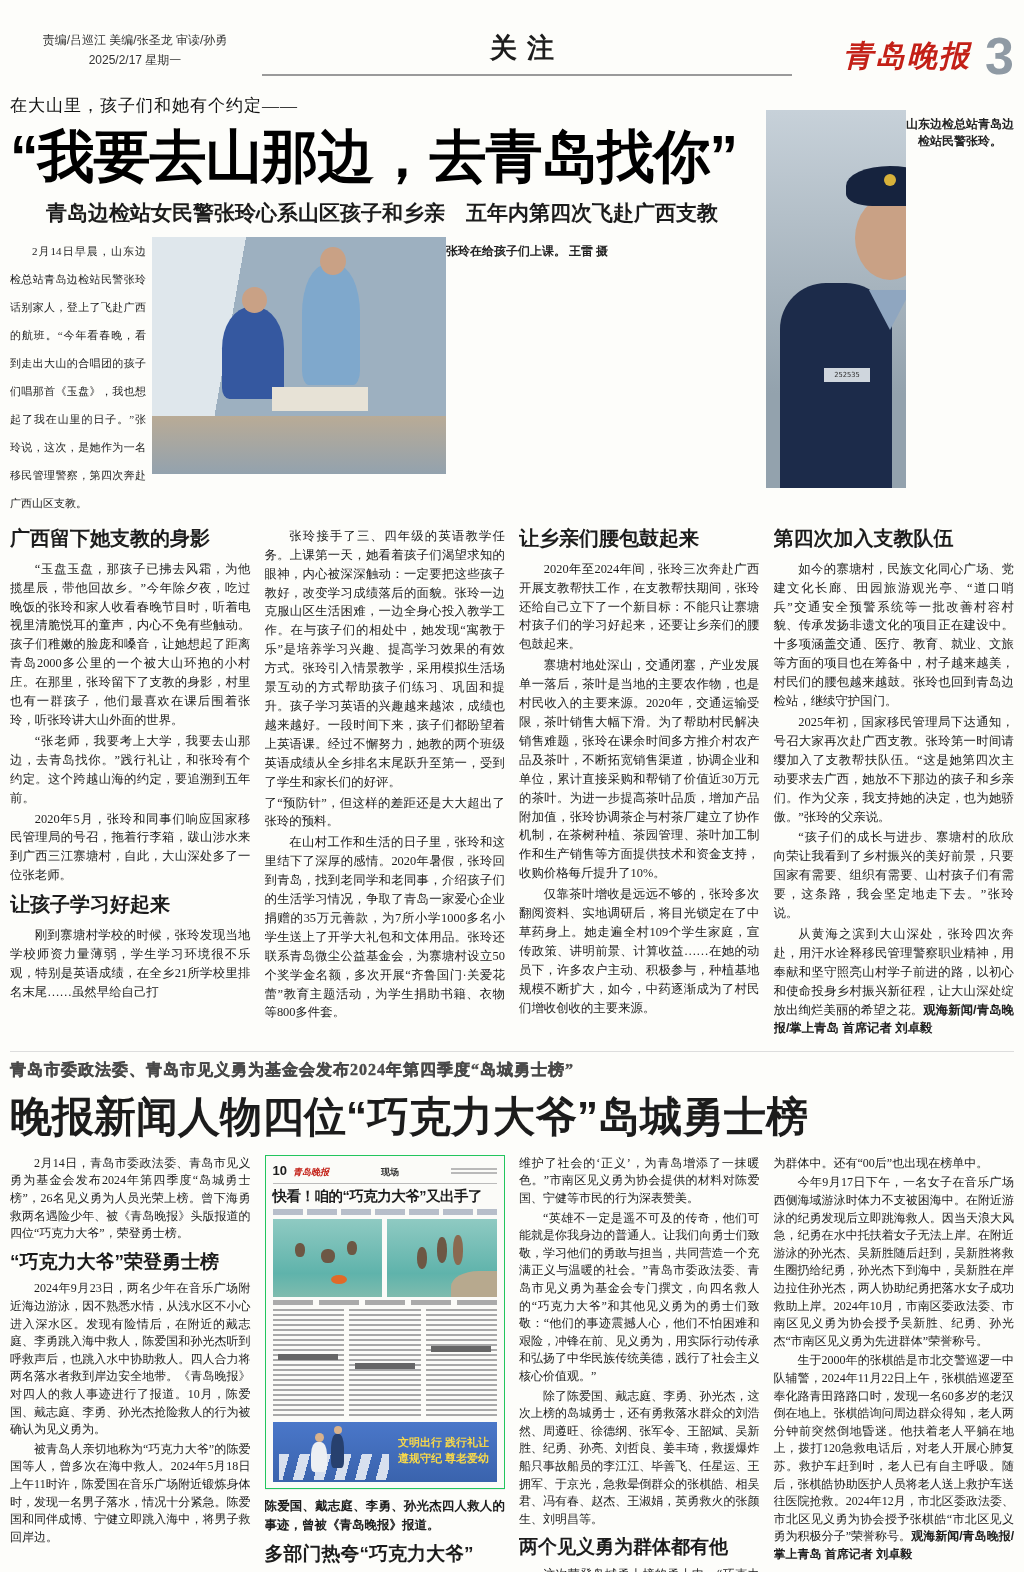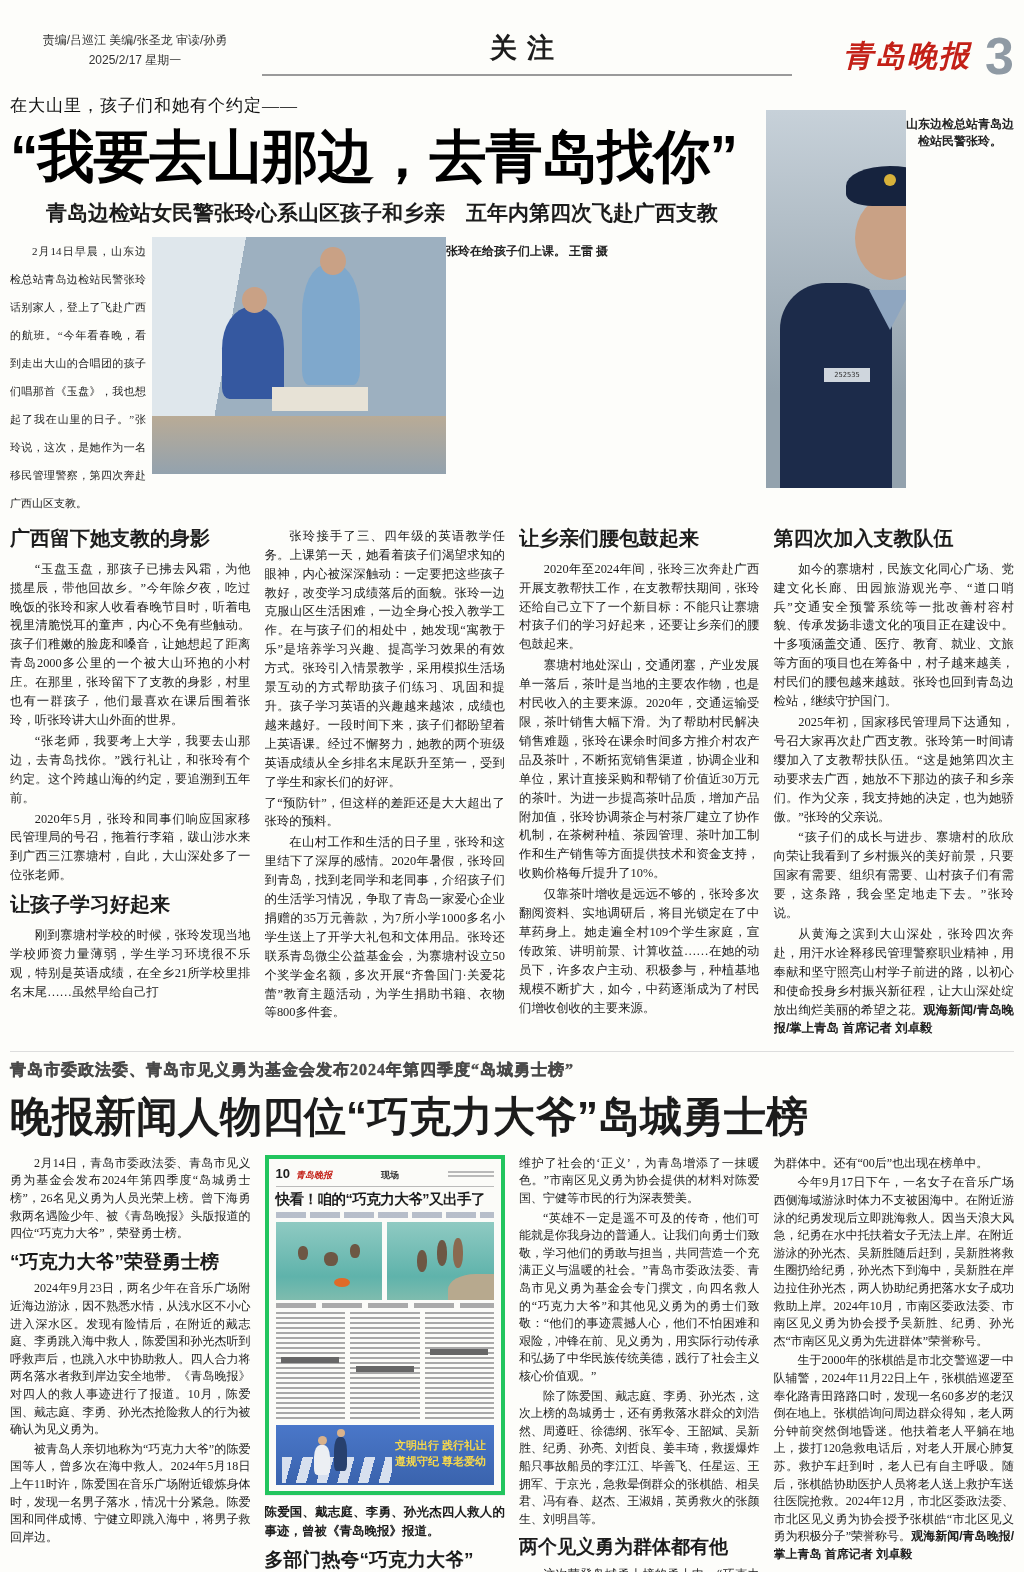--- a/index.html
+++ b/index.html
@@ -82,21 +82,21 @@
   .a2-kicker { font-size:16px; color:#4a4a4a; letter-spacing:1px; font-weight:bold;
     -webkit-text-stroke:.4px #4a4a4a; }
   .a2-headline { font-size:42px; font-weight:900; font-family:"Liberation Sans",sans-serif;
     margin:8px 0 10px; letter-spacing:0; }
   .a2-body { display:flex; gap:14px; height:448px; overflow:hidden; }
   .col2x { flex:1; overflow:hidden; font-size:12px; line-height:17.6px; text-align:justify; }
   .col2x p { text-indent:2em; margin-bottom:2px; }
   .colhead2 { font-size:19px; font-weight:bold; font-family:"Liberation Sans",sans-serif;
     margin:10px 0 10px; }
   
-  .clip { border:4px solid #22c55e; background:#fbfbf8; padding:6px 7px; box-shadow:0 0 0 1px #eee; }
+  .clip { border:1px solid #22c55e; background:#fbfbf8; padding:6px 7px; box-shadow:0 0 0 1px #eee; }
   .clip-hdr { display:flex; align-items:baseline; gap:6px; border-bottom:1px solid #bbb; padding-bottom:2px; }
   .clip-no { font-size:13px; font-weight:bold; font-family:"Liberation Sans",sans-serif; }
   .clip-mast { font-size:9px; color:#c32017; font-weight:bold; font-style:italic; }
   .clip-sec { flex:1; text-align:center; font-size:9px; font-weight:bold; color:#333; }
   .clip-meta { width:46px; height:7px; background:repeating-linear-gradient(to bottom,#b9b9b9 0 2px,transparent 2px 4px); }
   .clip-headline { font-size:14.5px; font-weight:900; font-family:"Liberation Sans",sans-serif;
     margin-top:4px; letter-spacing:-.5px; white-space:nowrap; }
   .clip-sub { height:6px; margin:3px 0 4px; background:repeating-linear-gradient(to right,#9aa4b6 0 30px,transparent 30px 34px); opacity:.7; }
   .clip-photos { display:flex; gap:5px; }
   .clip-ph { position:relative; height:78px; flex:1; overflow:hidden;

